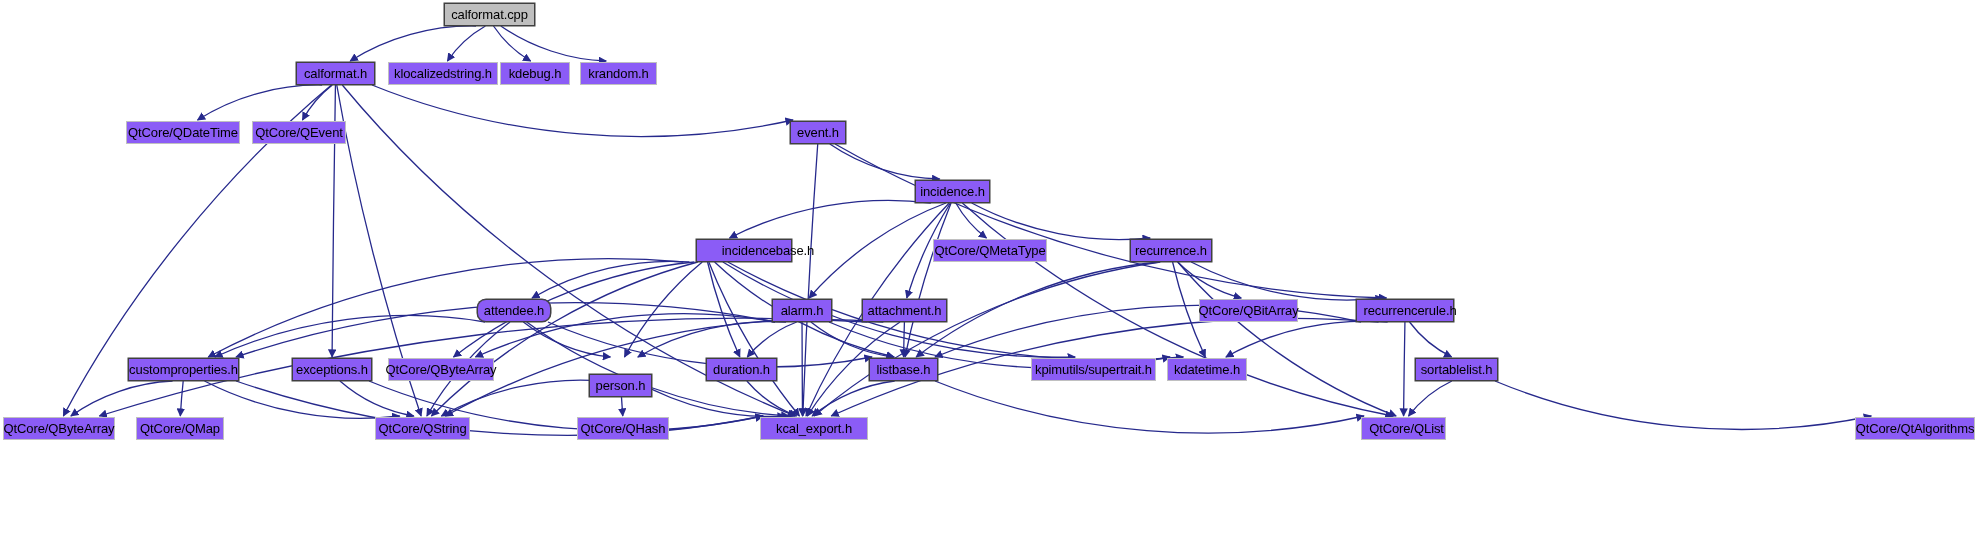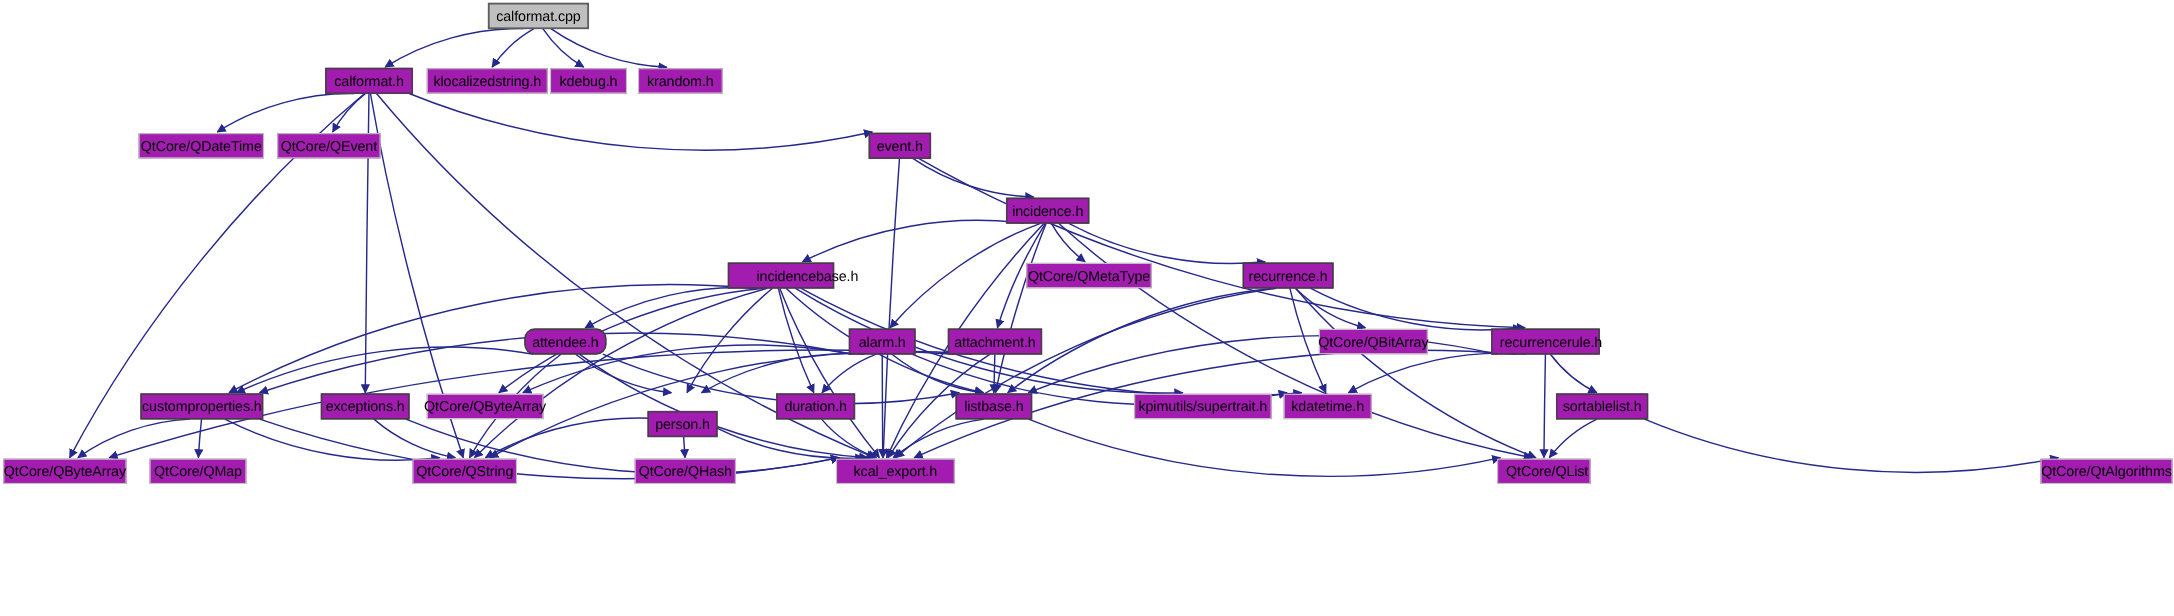--- a/index.html
+++ b/index.html
@@ -21,21 +21,21 @@
     height: 560px;
     pointer-events: none;
   }
   .node {
     position: absolute;
     box-sizing: border-box;
     display: flex;
     align-items: center;
     justify-content: center;
     height: 23px;
-    background: #a21caf;
+    background: #8b5cf6;
     border: 1px solid #c0c0c0;
     font-size: 13px;
     line-height: 13px;
     color: #000000;
     white-space: nowrap;
     letter-spacing: -0.1px;
     z-index: 5;
   }
   .node.strong {
     border: 1px solid #404040;
@@ -157,21 +157,21 @@
       </div>
       <div class="node " style="left: 252px; top: 121px; width: 94px;">
         <span class="node-label">QtCore/QEvent</span>
       </div>
       <div class="node strong" style="left: 790px; top: 121px; width: 56px;">
         <span class="node-label">event.h</span>
       </div>
       <div class="node strong" style="left: 915px; top: 180px; width: 75px;">
         <span class="node-label">incidence.h</span>
       </div>
-      <div class="node strong" style="left: 662px; top: 239px; width: 96px; padding-left: 48px;">
+      <div class="node strong" style="left: 696px; top: 239px; width: 96px; padding-left: 48px;">
         <span class="node-label">incidencebase.h</span>
       </div>
       <div class="node " style="left: 933px; top: 239px; width: 114px;">
         <span class="node-label">QtCore/QMetaType</span>
       </div>
       <div class="node strong" style="left: 1130px; top: 239px; width: 82px;">
         <span class="node-label">recurrence.h</span>
       </div>
       <div class="node strong" style="left: 477px; top: 299px; width: 74px; border-radius: 9px;">
         <span class="node-label">attendee.h</span>

